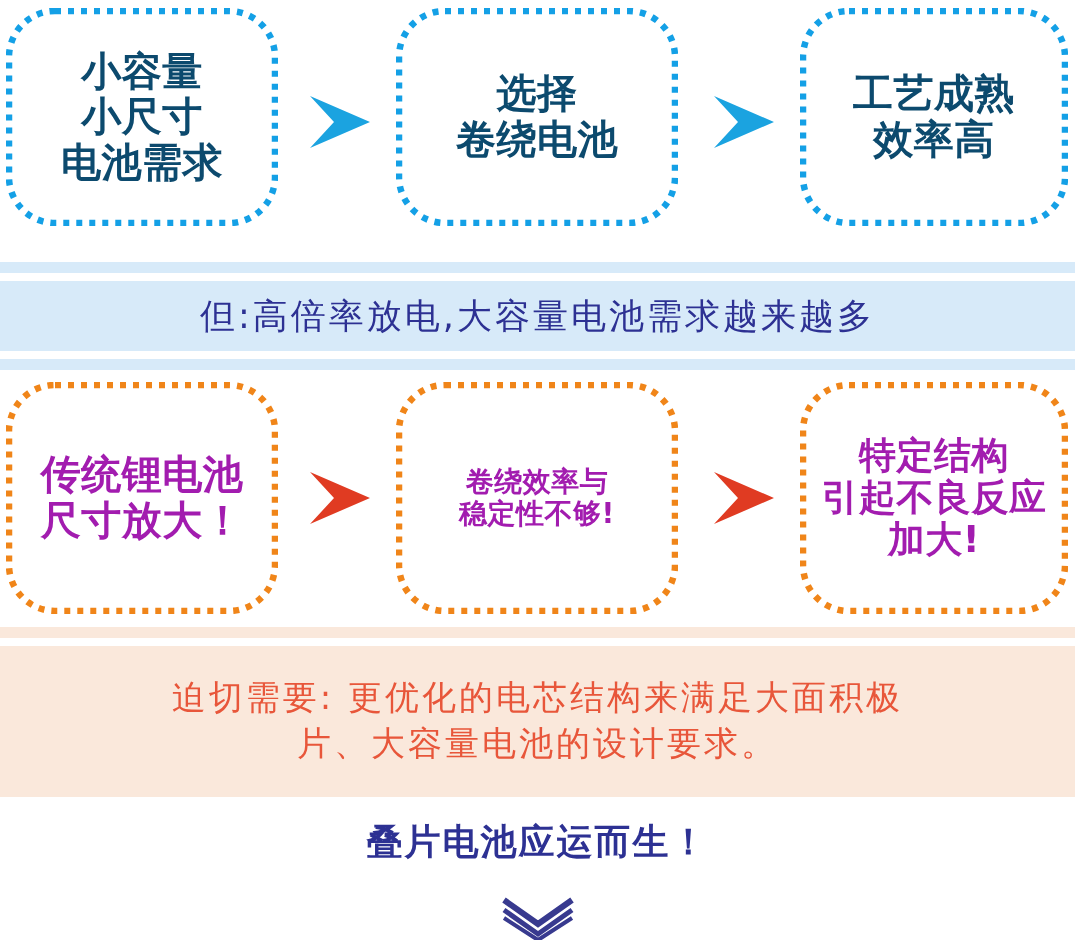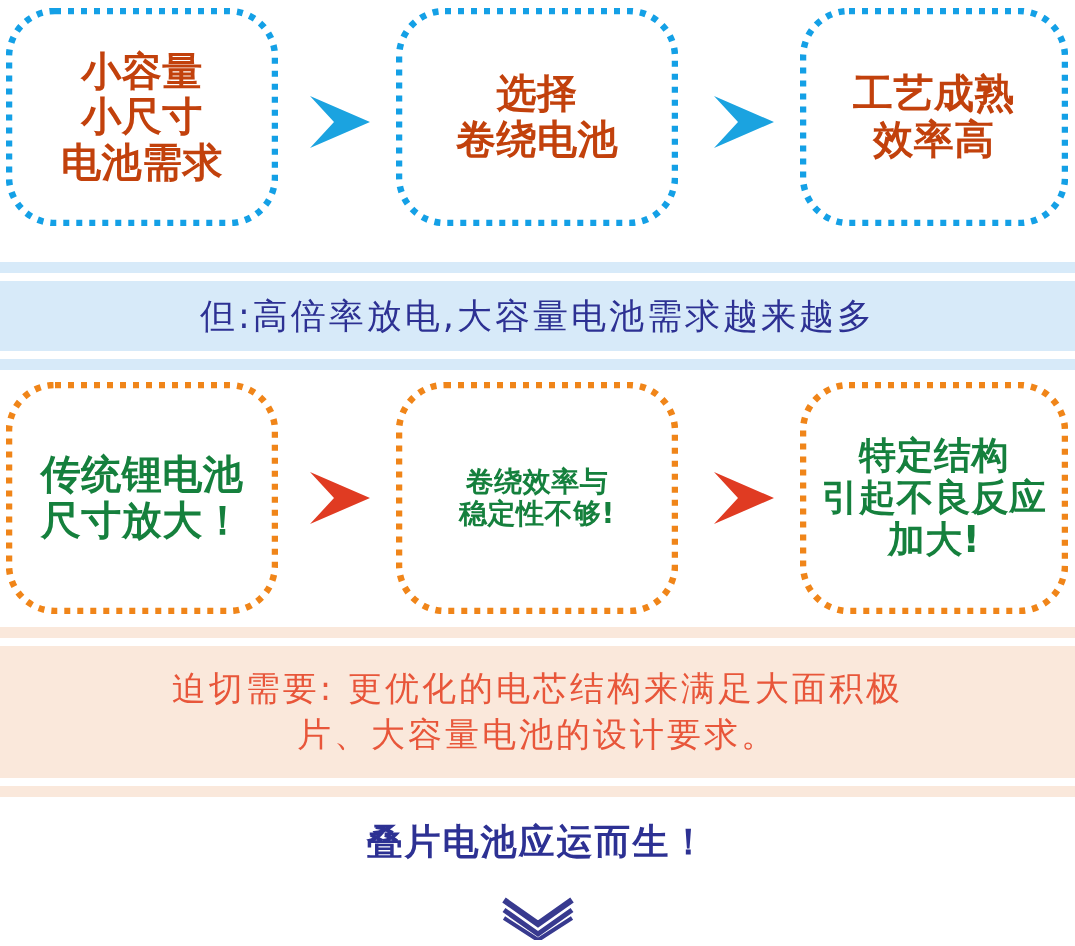--- a/index.html
+++ b/index.html
@@ -45,22 +45,22 @@
     width: 100%;
     height: 100%;
     pointer-events: none;
   }
   .box-inner {
     position: relative;
     z-index: 2;
     text-align: center;
   }
 
-  .text-navy  { color: #c2410c; }
-  .text-red   { color: #15803d; }
+  .text-navy  { color: #0c4a6e; }
+  .text-red   { color: #a21caf; }
 
   .cn-round {
     font-family: "DejaVu Sans", "Liberation Sans", sans-serif;
     font-weight: 700;
   }
 
   
   .arrow {
     position: absolute;
   }
@@ -200,21 +200,21 @@
       <rect x="3" y="3" width="262" height="226" rx="46" ry="46" fill="none" stroke="#F08519" stroke-width="6.5" stroke-dasharray="6 7" stroke-linecap="butt"></rect>
     </svg>
     <div class="box-inner cn-round text-red" style="font-size:37px;">
       <div class="line">特定结构</div>
       <div class="line">引起不良反应</div>
       <div class="line">加大!</div>
     </div>
   </div>
 
   <div class="stripe stripe-orange" style="top:627px; height:11px;"></div>
-  <div class="banner banner-orange hand" style="top:646px; height:132px; font-size:34px; flex-direction:column; line-height:1.35;">
+  <div class="banner banner-orange hand" style="top:646px; height:150px; font-size:34px; flex-direction:column; line-height:1.35;">
     <span>迫切需要: 更优化的电芯结构来满足大面积极</span>
     <span>片、大容量电池的设计要求。</span>
   </div>
   <div class="stripe stripe-orange" style="top:786px; height:11px;"></div>
 
   <div class="conclusion cn-round" style="top:818px; font-size:36px;">
     <span>叠片电池应运而生！</span>
   </div>
 
   <div class="chevrons" style="top:896px; height:44px;">

